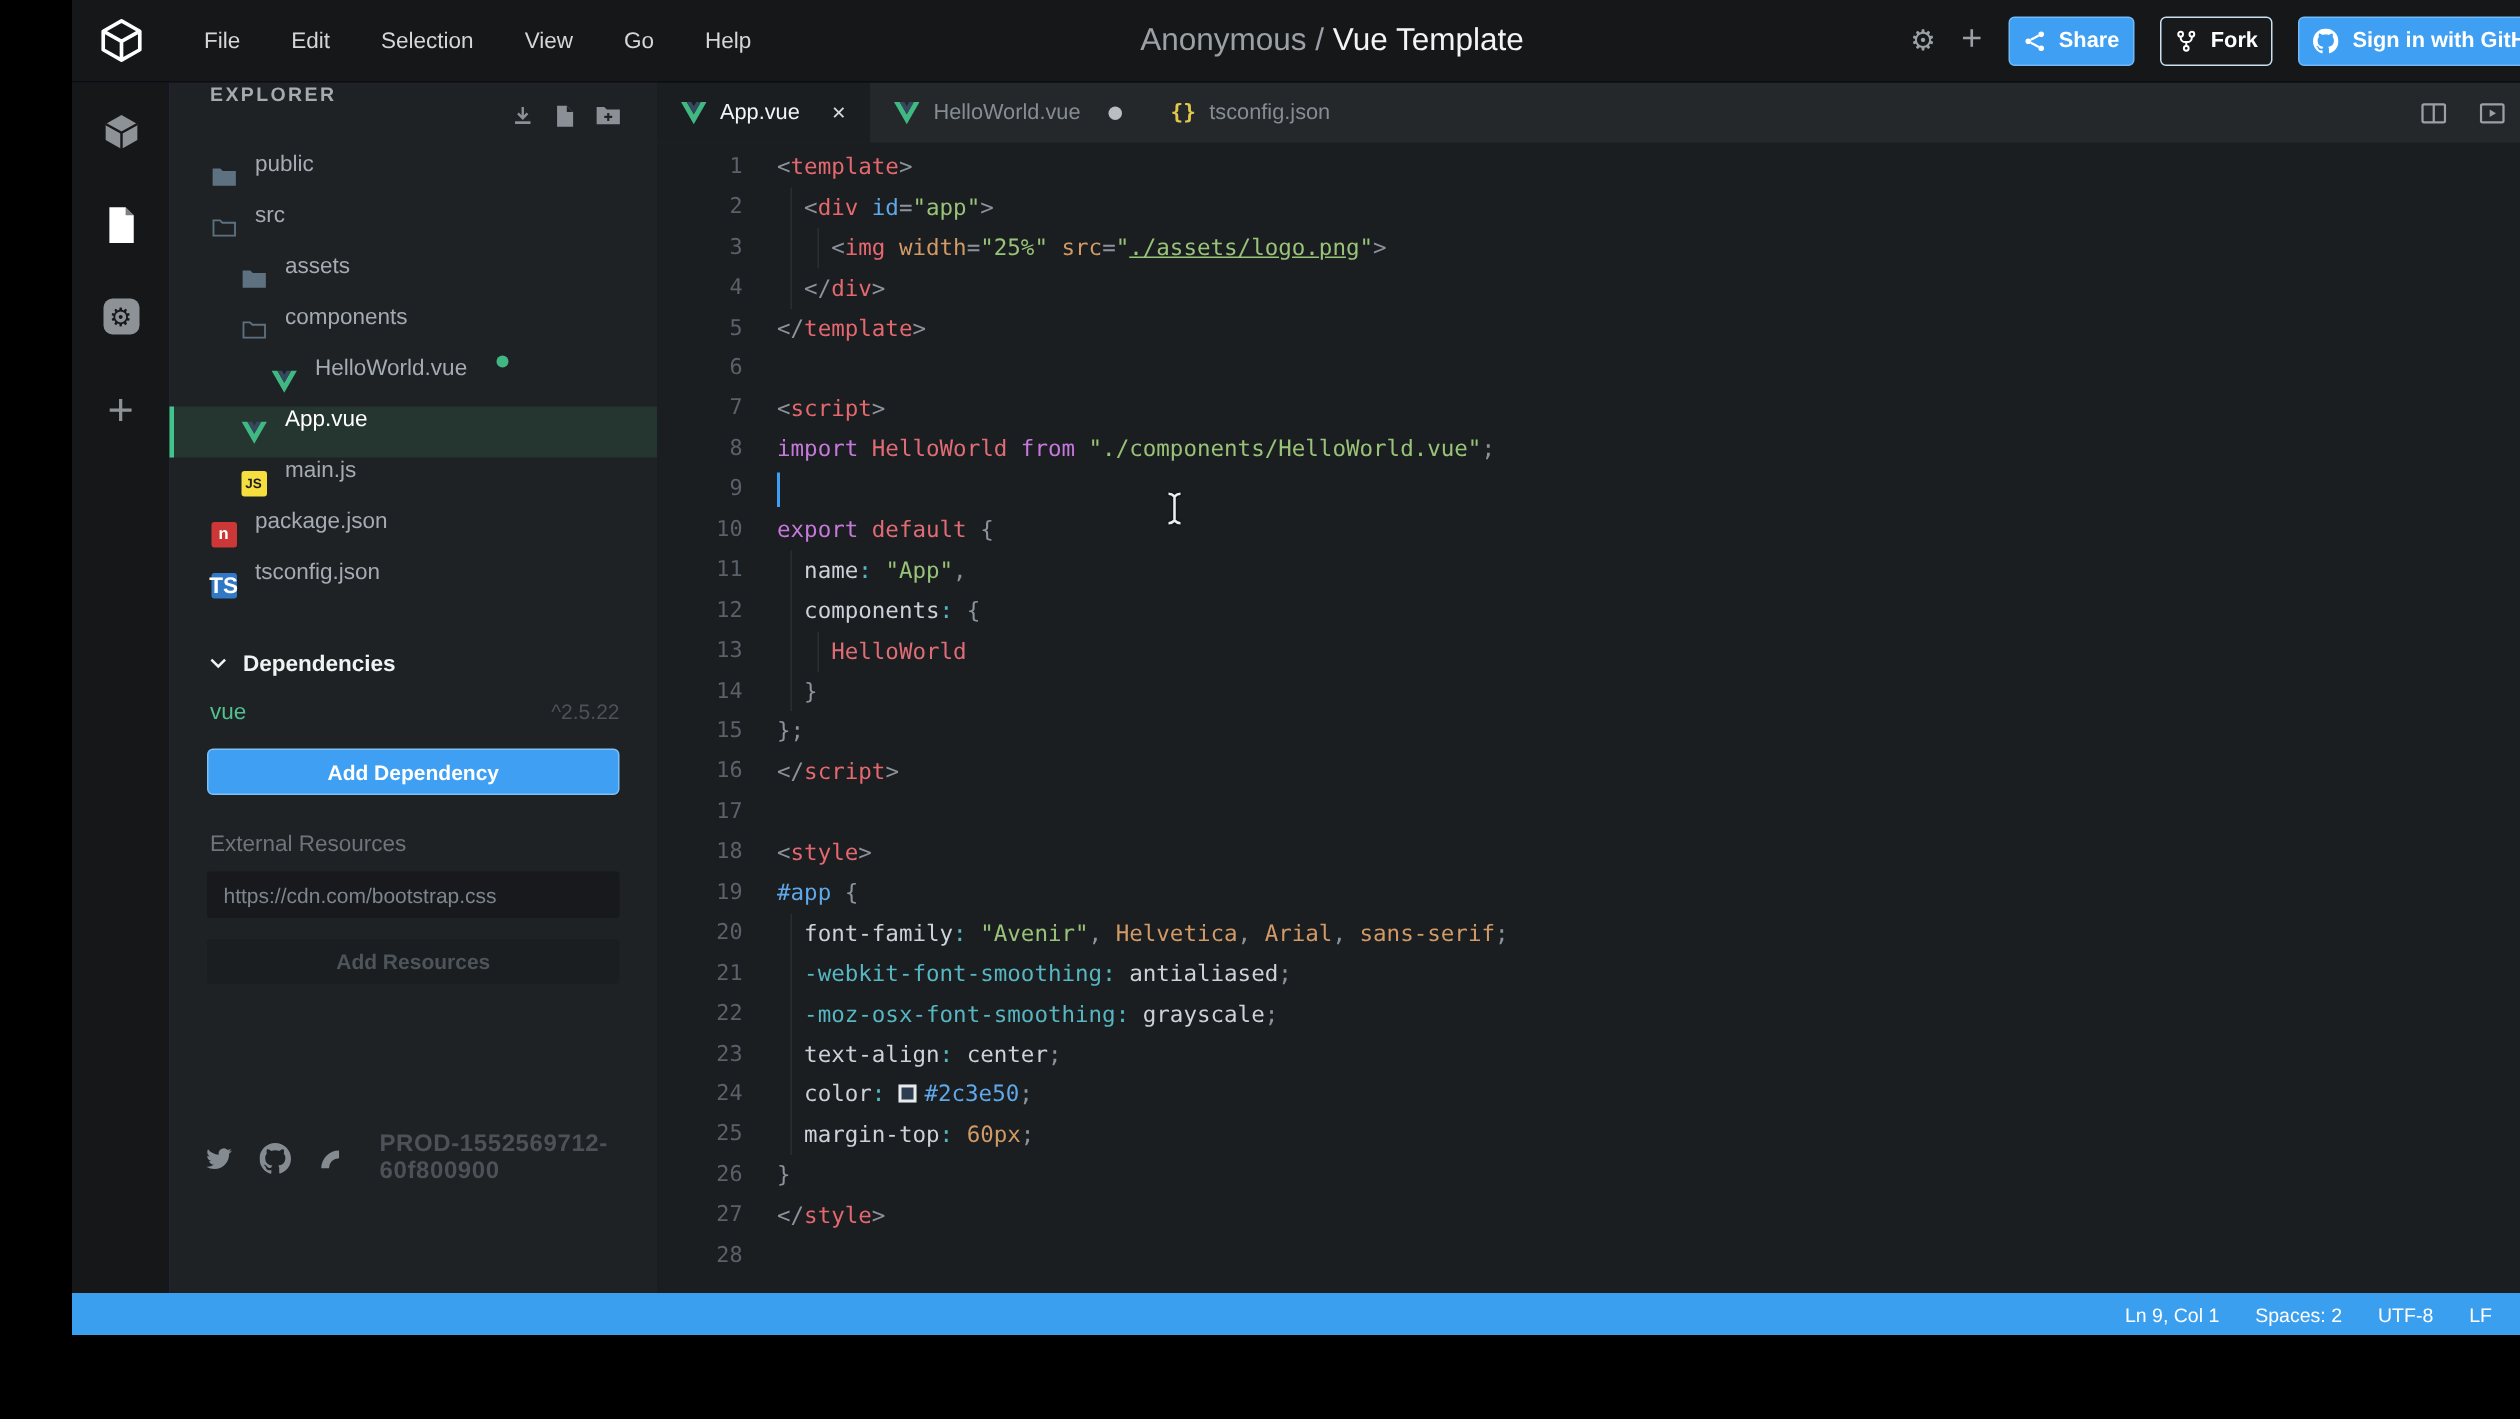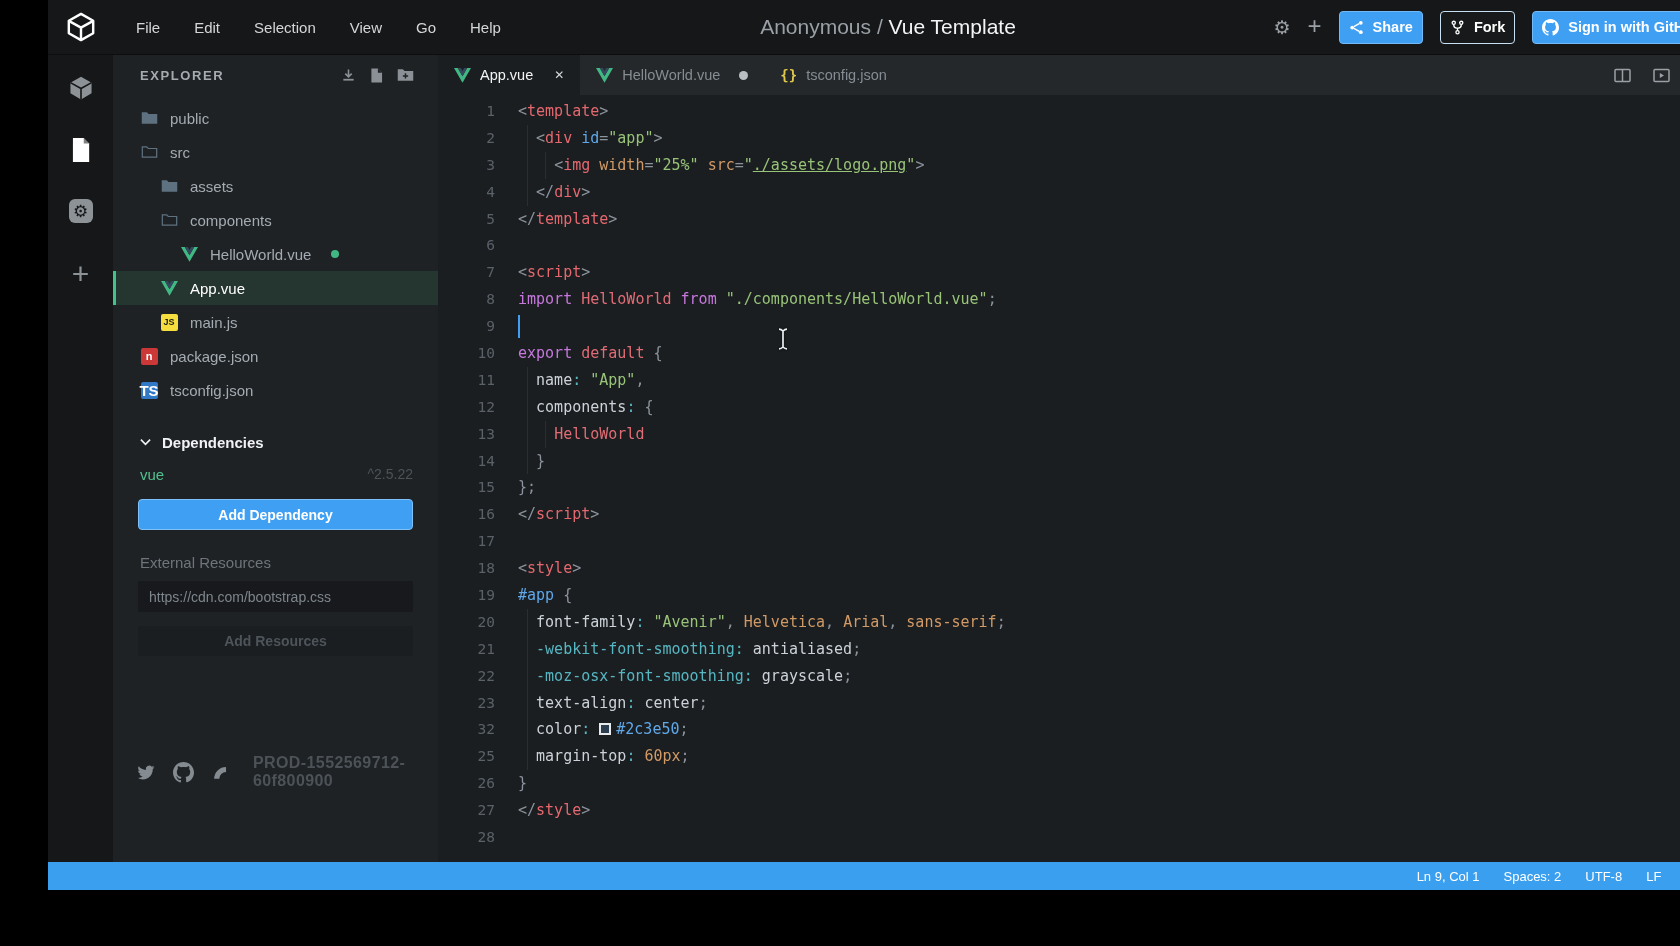--- a/index.html
+++ b/index.html
@@ -28,27 +28,27 @@
   
   .activitybar { position:absolute; top:55px; left:0; width:65px; bottom:28px; background:#151718;
                  display:flex; flex-direction:column; align-items:center; padding-top:20px; gap:36px; }
   .ab-item { color:#8d9297; cursor:pointer; display:flex; align-items:center; justify-content:center; }
   .ab-item.active { color:#ffffff; }
   .gear-square { width:24px; height:24px; background:#8d9297; border-radius:6px; display:flex;
                  align-items:center; justify-content:center; color:#151718; font-size:17px; }
 
   
   .sidebar { position:absolute; top:55px; left:65px; width:325px; bottom:28px; background:#1e2225; }
-  .sb-head { height:40px; display:flex; align-items:center; padding:0 24px 0 27px; }
+  .sb-head { height:40px; display:flex; align-items:flex-start; padding:0 24px 0 27px;flex-direction:column; }
   .sb-head .label { font-size:13px; font-weight:bold; letter-spacing:1.6px; color:#a6abb0; }
   .sb-head .actions { margin-left:auto; display:flex; gap:14px; color:#8a9095; }
   .sb-head .actions > span { cursor:pointer; display:flex; }
 
   .tree { padding-top:6px; }
-  .tree-row { height:34px; display:flex; align-items:center; gap:12px; font-size:15px; color:#a4abb2;
+  .tree-row { height:34px; display:flex; gap:12px; font-size:15px; color:#a4abb2;
               cursor:pointer; border-left:3px solid transparent; }
   .tree-row.selected { background:#253530; border-left-color:#41c48b; color:#ffffff; }
   .tree-row .fi { width:18px; display:flex; justify-content:center; align-items:center; flex:none; }
   .badge { width:17px; height:17px; border-radius:2px; display:flex; align-items:center; justify-content:center;
            font-weight:bold; font-family:"Liberation Sans",sans-serif; }
   .badge-js { background:#f5de3e; color:#1b1d1f; font-size:9px; }
   .badge-npm { background:#cb3837; color:#fff; font-size:11px; }
   .badge-ts { background:#3178c6; color:#fff; font-size:15px; }
   .mod-dot { width:8px; height:8px; border-radius:50%; background:#41b883; margin-left:8px; }
 
@@ -387,21 +387,21 @@
         <div class="code-line"><span class="ln">14</span><span class="ig" style="left: 89px;"></span><span class="lc"><span class="c-pl">  </span><span class="c-p">}</span></span></div>
         <div class="code-line"><span class="ln">15</span><span class="lc"><span class="c-p">};</span></span></div>
         <div class="code-line"><span class="ln">16</span><span class="lc"><span class="c-p">&lt;/</span><span class="c-tag">script</span><span class="c-p">&gt;</span></span></div>
         <div class="code-line"><span class="ln">17</span><span class="lc"></span></div>
         <div class="code-line"><span class="ln">18</span><span class="lc"><span class="c-p">&lt;</span><span class="c-tag">style</span><span class="c-p">&gt;</span></span></div>
         <div class="code-line"><span class="ln">19</span><span class="lc"><span class="c-bl">#app</span><span class="c-pl"> </span><span class="c-p">{</span></span></div>
         <div class="code-line"><span class="ln">20</span><span class="ig" style="left: 89px;"></span><span class="lc"><span class="c-pl">  </span><span class="c-pl">font-family</span><span class="c-cy">:</span><span class="c-pl"> </span><span class="c-s">"Avenir"</span><span class="c-p">,</span><span class="c-pl"> </span><span class="c-ao">Helvetica</span><span class="c-p">,</span><span class="c-pl"> </span><span class="c-ao">Arial</span><span class="c-p">,</span><span class="c-pl"> </span><span class="c-ao">sans-serif</span><span class="c-p">;</span></span></div>
         <div class="code-line"><span class="ln">21</span><span class="ig" style="left: 89px;"></span><span class="lc"><span class="c-pl">  </span><span class="c-cy">-webkit-font-smoothing</span><span class="c-cy">:</span><span class="c-pl"> </span><span class="c-pl">antialiased</span><span class="c-p">;</span></span></div>
         <div class="code-line"><span class="ln">22</span><span class="ig" style="left: 89px;"></span><span class="lc"><span class="c-pl">  </span><span class="c-cy">-moz-osx-font-smoothing</span><span class="c-cy">:</span><span class="c-pl"> </span><span class="c-pl">grayscale</span><span class="c-p">;</span></span></div>
         <div class="code-line"><span class="ln">23</span><span class="ig" style="left: 89px;"></span><span class="lc"><span class="c-pl">  </span><span class="c-pl">text-align</span><span class="c-cy">:</span><span class="c-pl"> </span><span class="c-pl">center</span><span class="c-p">;</span></span></div>
-        <div class="code-line"><span class="ln">32</span><span class="ig" style="left: 89px;"></span><span class="lc"><span class="c-pl">  </span><span class="c-pl">color</span><span class="c-cy">:</span><span class="c-pl"> </span><span class="c-sw"></span><span class="c-bl">#2c3e50</span><span class="c-p">;</span></span></div>
+        <div class="code-line"><span class="ln">24</span><span class="ig" style="left: 89px;"></span><span class="lc"><span class="c-pl">  </span><span class="c-pl">color</span><span class="c-cy">:</span><span class="c-pl"> </span><span class="c-sw"></span><span class="c-bl">#2c3e50</span><span class="c-p">;</span></span></div>
         <div class="code-line"><span class="ln">25</span><span class="ig" style="left: 89px;"></span><span class="lc"><span class="c-pl">  </span><span class="c-pl">margin-top</span><span class="c-cy">:</span><span class="c-pl"> </span><span class="c-ao">60px</span><span class="c-p">;</span></span></div>
         <div class="code-line"><span class="ln">26</span><span class="lc"><span class="c-p">}</span></span></div>
         <div class="code-line"><span class="ln">27</span><span class="lc"><span class="c-p">&lt;/</span><span class="c-tag">style</span><span class="c-p">&gt;</span></span></div>
         <div class="code-line"><span class="ln">28</span><span class="lc"></span></div>
         <div class="ruler">
           <div class="mark"></div>
         </div>
       </div>
   </section>
 

